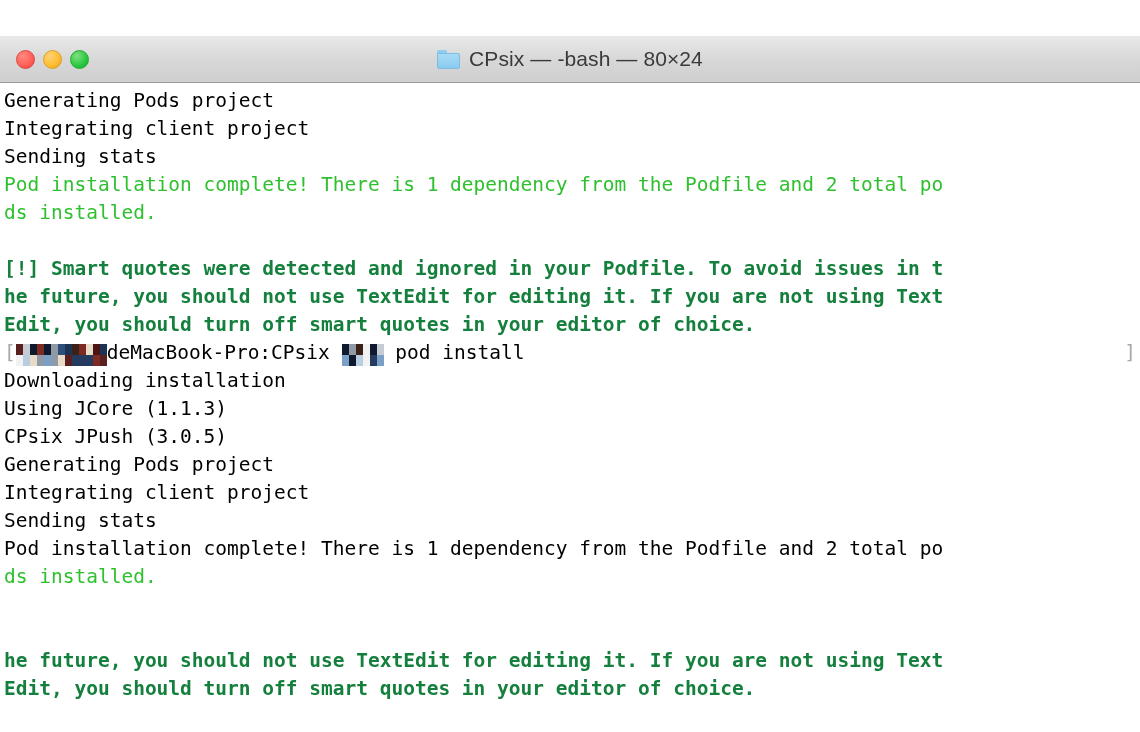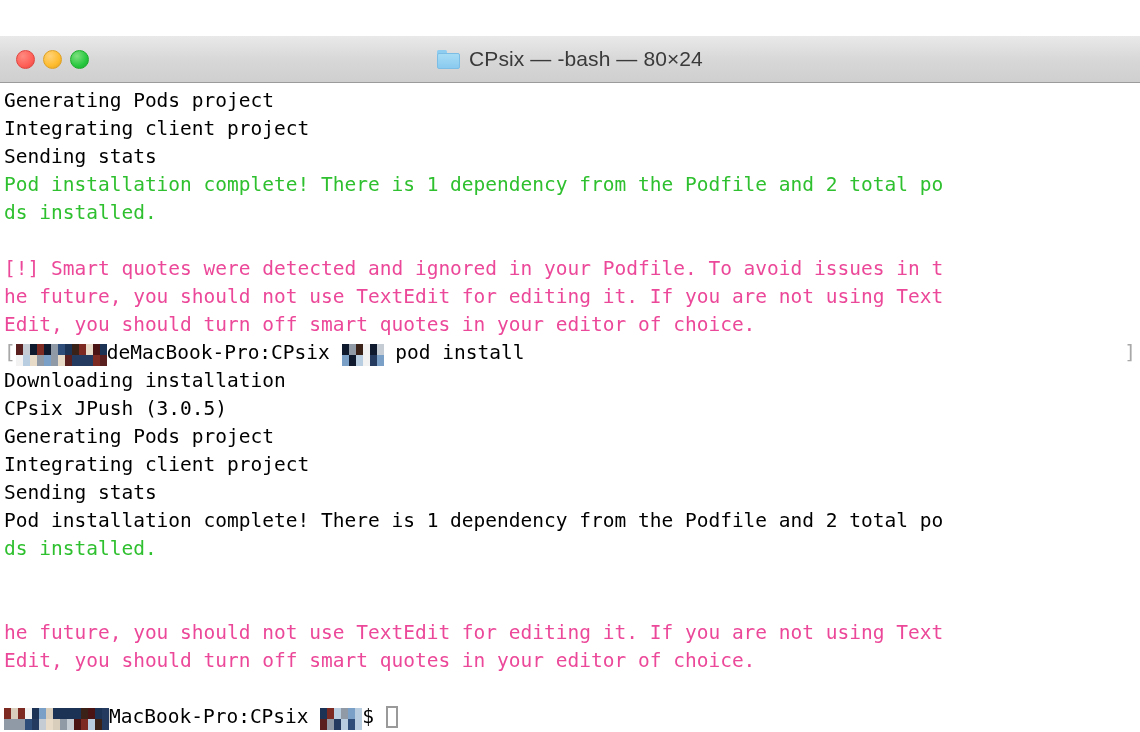--- a/index.html
+++ b/index.html
@@ -114,21 +114,21 @@
     height: 28px;
     white-space: pre;
     color: #000000;
     letter-spacing: 0px;
     display: block;
   }
   .line.blank { color: transparent; }
 
   .c-white  { color: #000000; }
   .c-green  { color: #2fc02f; }
-  .c-yellow { color: #ec4899; }
+  .c-yellow { color: #15803d; font-weight: bold; }
   .c-gray   { color: #a8a8a8; }
 
   .prompt-line { position: relative; }
 
   
   .redact {
     display: inline-block;
     vertical-align: -4px;
     height: 22px;
     position: relative;
@@ -190,20 +190,21 @@
     <div class="line c-green">Pod installation complete! There is 1 dependency from the Podfile and 2 total po</div>
     <div class="line c-green">ds installed.</div>
     <div class="line blank">&nbsp;</div>
     <div class="line c-yellow">[!] Smart quotes were detected and ignored in your Podfile. To avoid issues in t</div>
     <div class="line c-yellow">he future, you should not use TextEdit for editing it. If you are not using Text</div>
     <div class="line c-yellow">Edit, you should turn off smart quotes in your editor of choice.</div>
 
     <div class="line prompt-line"><span class="c-gray">[</span><span class="redact" id="rd1" style="width: 91px;"><i style="width:7px;background:linear-gradient(to bottom,#5a1f1f 0%,#5a1f1f 50%,#f2f2f2 50%,#f2f2f2 100%)"></i><i style="width:7px;background:linear-gradient(to bottom,#c6ccd3 0%,#c6ccd3 50%,#b8cde0 50%,#b8cde0 100%)"></i><i style="width:7px;background:linear-gradient(to bottom,#101a2e 0%,#101a2e 50%,#e8dcc8 50%,#e8dcc8 100%)"></i><i style="width:7px;background:linear-gradient(to bottom,#7c2a22 0%,#7c2a22 50%,#8f9aa6 50%,#8f9aa6 100%)"></i><i style="width:7px;background:linear-gradient(to bottom,#101a2e 0%,#101a2e 50%,#7ba0c8 50%,#7ba0c8 100%)"></i><i style="width:7px;background:linear-gradient(to bottom,#8f9aa6 0%,#8f9aa6 50%,#8f9aa6 50%,#8f9aa6 100%)"></i><i style="width:7px;background:linear-gradient(to bottom,#2e4d78 0%,#2e4d78 50%,#e8dcc8 50%,#e8dcc8 100%)"></i><i style="width:7px;background:linear-gradient(to bottom,#1d3355 0%,#1d3355 50%,#5a1f1f 50%,#5a1f1f 100%)"></i><i style="width:7px;background:linear-gradient(to bottom,#3a2218 0%,#3a2218 50%,#243a5e 50%,#243a5e 100%)"></i><i style="width:7px;background:linear-gradient(to bottom,#7c2a22 0%,#7c2a22 50%,#243a5e 50%,#243a5e 100%)"></i><i style="width:7px;background:linear-gradient(to bottom,#e8dcc8 0%,#e8dcc8 50%,#243a5e 50%,#243a5e 100%)"></i><i style="width:7px;background:linear-gradient(to bottom,#4a1414 0%,#4a1414 50%,#7c2a22 50%,#7c2a22 100%)"></i><i style="width:7px;background:linear-gradient(to bottom,#1d3355 0%,#1d3355 50%,#5a1f1f 50%,#5a1f1f 100%)"></i></span><span class="c-white">deMacBook-Pro:CPsix</span><span class="c-white"> </span><span class="redact" id="rd2" style="width: 42px;"><i style="width:7px;background:linear-gradient(to bottom,#101a2e 0%,#101a2e 50%,#7ba0c8 50%,#7ba0c8 100%)"></i><i style="width:7px;background:linear-gradient(to bottom,#8f9aa6 0%,#8f9aa6 50%,#101a2e 50%,#101a2e 100%)"></i><i style="width:7px;background:linear-gradient(to bottom,#3a2218 0%,#3a2218 50%,#b8cde0 50%,#b8cde0 100%)"></i><i style="width:7px;background:linear-gradient(to bottom,#f2f2f2 0%,#f2f2f2 50%,#f2f2f2 50%,#f2f2f2 100%)"></i><i style="width:7px;background:linear-gradient(to bottom,#101a2e 0%,#101a2e 50%,#243a5e 50%,#243a5e 100%)"></i><i style="width:7px;background:linear-gradient(to bottom,#c6ccd3 0%,#c6ccd3 50%,#7ba0c8 50%,#7ba0c8 100%)"></i></span><span class="c-white"> pod install</span><span class="bracket-right">]</span></div>
 
     <div class="line c-white">Downloading installation</div>
+    <div class="line c-white">Using JCore (1.1.3)</div>
     <div class="line c-white">CPsix JPush (3.0.5)</div>
     <div class="line c-white">Generating Pods project</div>
     <div class="line c-white">Integrating client project</div>
     <div class="line c-white">Sending stats</div>
     <div class="line c-white">Pod installation complete! There is 1 dependency from the Podfile and 2 total po</div>
     <div class="line c-green">ds installed.</div>
     <div class="line c-green"></div>
     <div class="line blank">&nbsp;</div>
     <div class="line c-yellow">he future, you should not use TextEdit for editing it. If you are not using Text</div>
     <div class="line c-yellow">Edit, you should turn off smart quotes in your editor of choice.</div>

